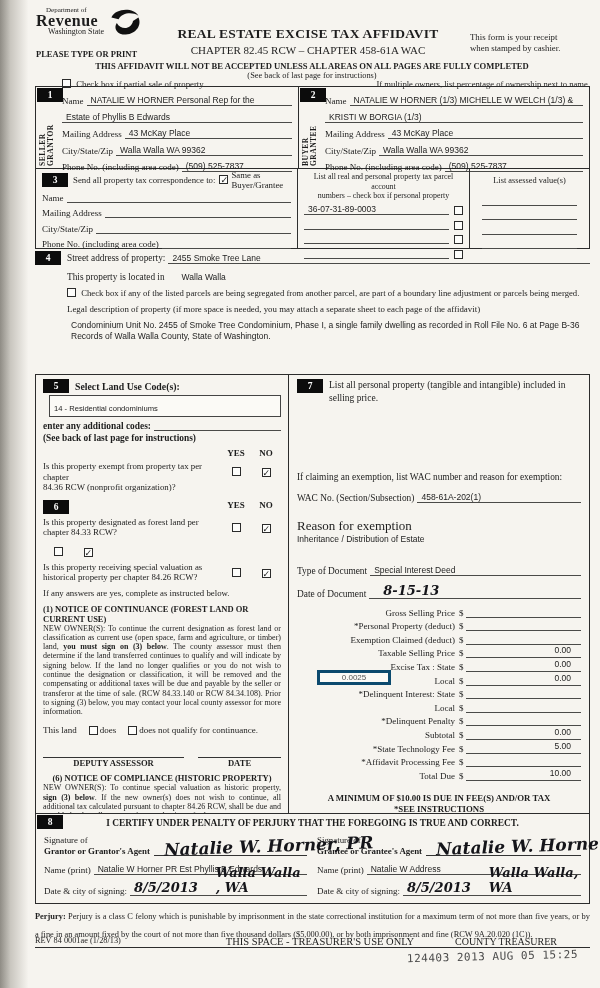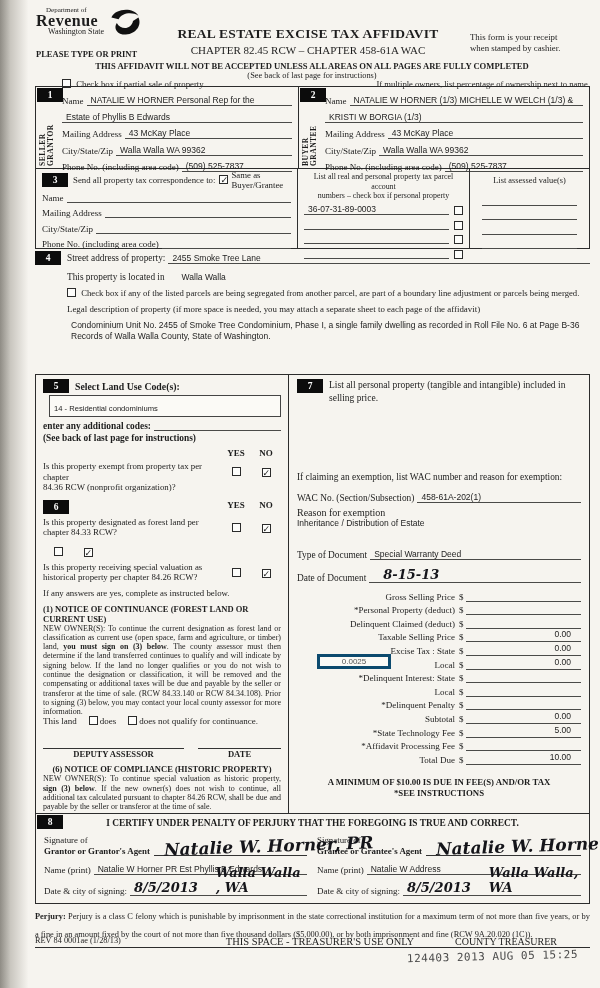--- a/index.html
+++ b/index.html
@@ -318,21 +318,21 @@
         <span class="qtext">Is this property receiving special valuation as historical property per chapter 84.26 RCW?</span>
         <span class="qslot"><span class="cb"></span></span>
         <span class="qslot"><span class="cb"><span>✓</span></span></span>
       </div>
       <div style="font-size:8.8px;margin-top:5px;">If any answers are yes, complete as instructed below.</div>
 
       <div class="bold" style="font-size:8.5px;margin-top:6px;">(1) NOTICE OF CONTINUANCE  (FOREST LAND OR CURRENT USE)</div>
       <div class="para">
         <span>NEW OWNER(S): To continue the current designation as forest land or classification as current use (open space, farm and agriculture, or timber) land, </span><span class="bold">you must sign on (3) below</span><span>. The county assessor must then determine if the land transferred continues to qualify and will indicate by signing below. If the land no longer qualifies or you do not wish to continue the designation or classification, it will be removed and the compensating or additional taxes will be due and payable by the seller or transferor at the time of sale. (RCW 84.33.140 or RCW 84.34.108). Prior to signing (3) below, you may contact your local county assessor for more information.</span>
       </div>
-      <div class="row" style="margin-top:0;font-size:9px;align-items:flex-start;">
+      <div class="row" style="margin-top:9px;font-size:9px;align-items:flex-end;">
         <span>This land</span>
         <span class="cb" style="margin-left:12px;"></span>
         <span style="padding-left:2px;">does</span>
         <span class="cb" style="margin-left:12px;"></span>
         <span style="padding-left:2px;">does not qualify for continuance.</span>
       </div>
       <div style="display:flex;gap:14px;margin-top:13px;">
         <span style="flex:1.7;border-bottom:1px solid #333;height:10px;"></span>
         <span style="flex:1;border-bottom:1px solid #333;height:10px;"></span>
       </div>
@@ -356,27 +356,27 @@
 
       <div style="height:68px;"></div>
 
       <div style="font-size:9.4px;">If claiming an exemption, list WAC number and reason for exemption:</div>
       <div class="row" style="margin-top:10px;">
         <span class="lbl" style="font-size:9.4px;">WAC No. (Section/Subsection)</span>
         <span class="line" style="max-width:180px;">
             <span class="typed">458-61A-202(1)</span>
           </span>
       </div>
-      <div style="font-size:10px;margin-top:4px;">Reason for exemption</div>
+      <div style="font-size:13px;margin-top:15px;">Reason for exemption</div>
       <div class="typed">Inheritance / Distribution of Estate</div>
 
       <div class="row" style="margin-top:21px;">
         <span class="lbl" style="font-size:9.4px;">Type of Document</span>
         <span class="line">
-            <span class="typed">Special Warranty Deed</span>
+            <span class="typed">Special Interest Deed</span>
           </span>
       </div>
       <div class="row" style="margin-top:6px;height:17px;">
         <span class="lbl" style="font-size:9.4px;">Date of Document</span>
         <span class="line">
             <span class="hand" style="font-size:13px;padding-left:14px;">8-15-13</span>
           </span>
       </div>
 
       <div style="margin-top:5px;">
@@ -384,21 +384,21 @@
             <span class="mlabel">Gross Selling Price</span>
             <span class="mcur">$</span>
             <span class="mline"><span class="mval"></span></span>
           </div>
         <div class="mrow">
             <span class="mlabel">*Personal Property (deduct)</span>
             <span class="mcur">$</span>
             <span class="mline"><span class="mval"></span></span>
           </div>
         <div class="mrow">
-            <span class="mlabel">Delinquent Claimed (deduct)</span>
+            <span class="mlabel">Exemption Claimed (deduct)</span>
             <span class="mcur">$</span>
             <span class="mline"><span class="mval"></span></span>
           </div>
         <div class="mrow">
             <span class="mlabel">Taxable Selling Price</span>
             <span class="mcur">$</span>
             <span class="mline"><span class="mval">0.00</span></span>
           </div>
         <div class="mrow">
             <span class="mlabel">Excise Tax : State</span>

